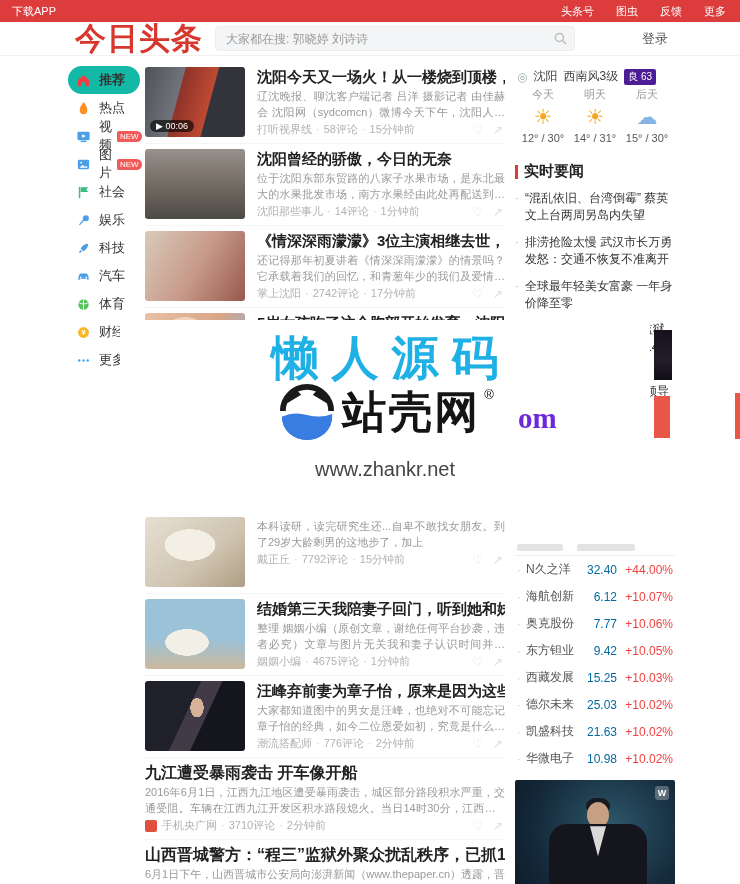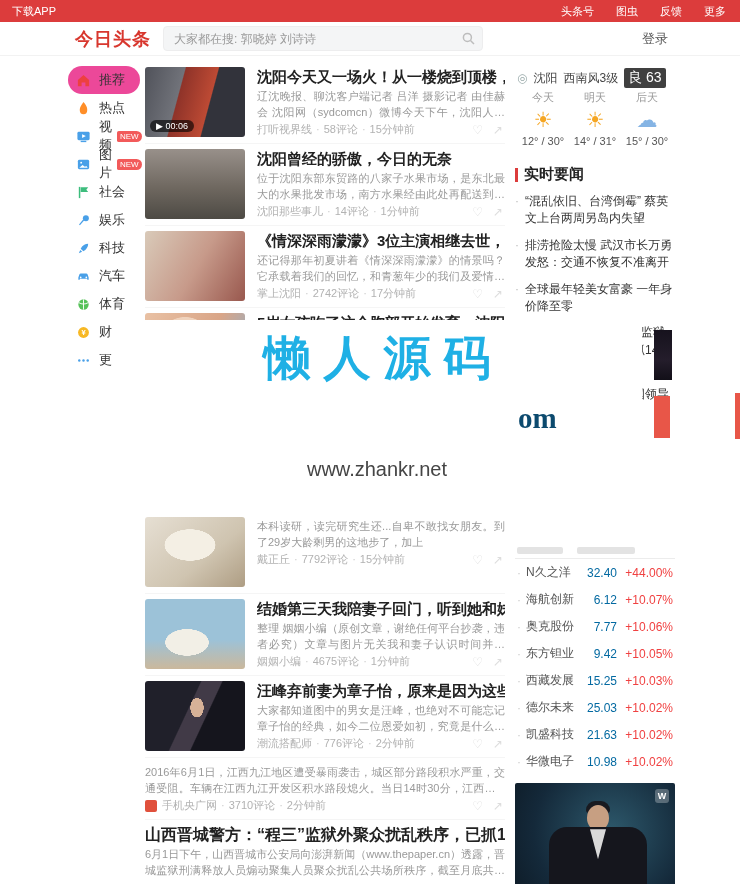--- a/index.html
+++ b/index.html
@@ -10,39 +10,39 @@
   
   .topbar { height:22px; background:#dc3c3c; display:flex; align-items:center;
             padding:0 10px; font-size:11px; color:#fff; }
   .topbar .dl { margin-left:2px; }
   .topbar .links { margin-left:auto; display:flex; gap:22px; margin-right:4px; }
   .topbar a { color:#fff; text-decoration:none; cursor:pointer; }
 
   
   .header { height:34px; background:#fff; display:flex; align-items:center;
             border-bottom:1px solid #f2f2f2; }
-  .logo { margin-left:75px; font-size:18px; font-weight:bold; color:#d8372e; letter-spacing:1px; }
-  .search { position:relative; margin-left:12px; width:320px; height:25px; }
+  .logo { margin-left:75px; font-size:31px; font-weight:bold; color:#d8372e; letter-spacing:1px; }
+  .search { position:relative; margin-left:12px; width:360px; height:25px; }
   .search input { width:100%; height:100%; background:#f4f5f6; border:1px solid #ededee;
                   border-radius:4px; padding:0 26px 0 10px; font-size:12px; color:#444;
                   outline:none; font-family:inherit; }
   .search input::placeholder { color:#9a9a9a; }
   .search svg { position:absolute; right:7px; top:5px; }
   .login { margin-left:auto; margin-right:72px; font-size:13px; color:#555; cursor:pointer; }
 
   
   .main { display:flex; padding:6px 0 0 68px; }
   .nav { width:72px; flex-shrink:0; padding-top:4px; }
   .feed { width:360px; margin-left:5px; }
   .aside { width:160px; margin-left:10px; font-size:12px; }
 
   
   .nav-item { display:flex; align-items:center; gap:8px; height:28px; padding:0 8px;
               font-size:13px; color:#333; cursor:pointer; border-radius:15px; position:relative; }
-  .nav-item.active { background:#ec4899; font-weight:normal; }
+  .nav-item.active { background:#14b8a6; font-weight:bold; }
   .nav-item svg { flex-shrink:0; }
   .badge-new { background:#f25a5a; color:#fff; font-size:8px; padding:1px 3px;
                border-radius:2px 6px 6px 2px; margin-left:-3px; }
 
   
   .art { display:flex; gap:12px; padding:5px 0 6px; border-bottom:1px solid #f5f5f5; }
   .thumb { width:100px; height:70px; border-radius:3px; flex-shrink:0; position:relative; }
   .art-body { flex:1; min-width:0; }
   .art-title { font-size:15px; font-weight:bold; color:#222; line-height:20px;
                white-space:nowrap; overflow:hidden; cursor:pointer; }
@@ -68,21 +68,21 @@
                    linear-gradient(140deg,#e6dfd3,#cfc4b0 60%,#ae9d83); }
   .t5 { background:radial-gradient(ellipse 36px 22px at 42% 62%,#f2efe6 0 60%,transparent 61%),
                    linear-gradient(180deg,#9cc2d8 0 58%,#cbb89c); }
   .t6 { background:radial-gradient(ellipse 11px 16px at 52% 38%,#d7b298 0 60%,transparent 61%),
                    linear-gradient(115deg,#20202a 0 42%,#413a47 43% 58%,#15151d 59%); }
 
   
   .weather { padding:6px 2px 8px; }
   .w-top { display:flex; align-items:center; gap:6px; font-size:12px; color:#444; }
   .pin { color:#9aa; font-size:12px; }
-  .aqi { background:#404040; color:#fff; font-size:14px; padding:1px 4px; border-radius:2px; }
+  .aqi { background:#4c1d95; color:#fff; font-size:10px; padding:1px 4px; border-radius:2px; }
   .w-days { display:flex; justify-content:space-between; margin-top:2px; text-align:center; }
   .w-day { width:52px; }
   .w-day .d { font-size:11px; color:#9a9a9a; }
   .w-ico { font-size:21px; line-height:30px; }
   .sun { color:#f5a623; } .cloud { color:#85b4e4; }
   .w-temp { font-size:11px; color:#555; }
 
   .sec-head { display:flex; align-items:center; margin:10px 0 4px;font-family:Liberation Mono, monospace; }
   .sec-bar { width:3px; height:14px; background:#dc3c3c; margin-right:6px; }
   .sec-title { font-size:15px; font-weight:bold; color:#222; }
@@ -107,32 +107,32 @@
              border-radius:12px 12px 4px 4px; background:#191a20; }
   .ad-jacket { position:absolute; left:34px; top:44px; width:98px; height:76px;
                border-radius:18px 18px 0 0; background:#15161d; }
   .ad-shirt { position:absolute; left:75px; top:46px; width:16px; height:30px; background:#d9d9d9;
               clip-path:polygon(0 0,100% 0,50% 100%); }
   .ad-w { position:absolute; top:6px; right:6px; width:14px; height:14px; border-radius:3px;
           background:rgba(255,255,255,.28); color:#fff; font-size:9px; font-weight:bold;
           display:flex; align-items:center; justify-content:center; }
 
   
-  .wm { position:absolute; left:112px; top:320px; width:530px; height:148px;
+  .wm { position:absolute; left:120px; top:320px; width:530px; height:148px;
         background:#fff; z-index:5; }
   .wm-title { text-align:center; font-size:47px; font-weight:bold; color:#1fb0e5;
               letter-spacing:13px; margin-top:7px; text-indent:13px; }
   .wm-brand { position:absolute; top:63px; left:0; right:0; display:flex;
               justify-content:center; align-items:center; gap:4px; }
   .wm-zh { font-size:44px; font-weight:bold; color:#141414; letter-spacing:2px; }
   .wm-reg { font-size:13px; color:#141414; align-self:flex-start; margin-top:4px; }
   .wm-url { position:absolute; top:138px; left:0; right:0; text-align:center;
             font-size:20px; color:#454545; }
   .wm-om { position:absolute; left:518px; top:402px; z-index:6; font-size:29px; font-weight:bold;
-           color:#0c4a6e; font-family:"Liberation Serif","DejaVu Serif",serif; }
+           color:#6d28d9; font-family:"Liberation Serif","DejaVu Serif",serif; }
   .frag-dark { position:absolute; left:654px; top:330px; width:18px; height:50px;
                background:linear-gradient(180deg,#16121d,#241d2b 60%,#120f18); z-index:6; }
   .frag-red { position:absolute; left:654px; top:396px; width:16px; height:42px;
               background:#e85648; z-index:6; }
   .frag-edge { position:absolute; left:735px; top:393px; width:5px; height:46px;
                background:#e85648; z-index:6; }
 </style>
 </head>
 <body>
 
@@ -355,20 +355,21 @@
           <span class="meta-icons">
               <span>♡</span>
               <span>↗</span>
             </span>
         </div>
       </div>
     </div>
 
     <div class="art">
       <div class="art-body">
+        <div class="art-title big">九江遭受暴雨袭击 开车像开船</div>
         <div class="art-ex">2016年6月1日，江西九江地区遭受暴雨袭击，城区部分路段积水严重，交通受阻。车辆在江西九江开发区积水路段熄火。当日14时30分，江西九...地区累计雨量将达50毫米以上。据悉，自6月1日起，全国大部正式进入主汛期</div>
         <div class="art-meta">
           <span class="favicon" style="background:#e0503c"></span>
           <span>手机央广网</span>
           <span class="sep">3710评论</span>
           <span class="sep">2分钟前</span>
           <span class="meta-icons">
               <span>♡</span>
               <span>↗</span>
             </span>
@@ -505,18 +506,29 @@
       <div class="ad-shirt"></div>
 
       <div class="ad-w">W</div>
     </div>
 
   </div>
 </div>
 
 <div class="wm">
   <div class="wm-title">懒人源码</div>
+  <div class="wm-brand">
+    <svg width="62" height="58" viewBox="0 0 64 60">
+      <path d="M8 22 Q10 7 19 4 L26 11 Z" fill="#1a1a1a"></path>
+      <path d="M56 22 Q54 7 45 4 L38 11 Z" fill="#1a1a1a"></path>
+      <path d="M7 28 A25 25 0 0 1 57 28" stroke="#1a1a1a" stroke-width="6" fill="none"></path>
+      <path d="M6 34 Q18 28 32 32 Q46 36 58 31 L58 34 A26 24 0 0 1 6 34 Z" fill="#3a7de2"></path>
+      <path d="M6 34 A26 24 0 0 0 58 34 Z" fill="#3a7de2"></path>
+    </svg>
+    <span class="wm-zh">站壳网</span>
+    <span class="wm-reg">®</span>
+  </div>
   <div class="wm-url">www.zhankr.net</div>
 </div>
 <div class="wm-om">om</div>
 <div class="frag-dark"></div>
 <div class="frag-red"></div>
 <div class="frag-edge"></div>
 
 </body></html>

